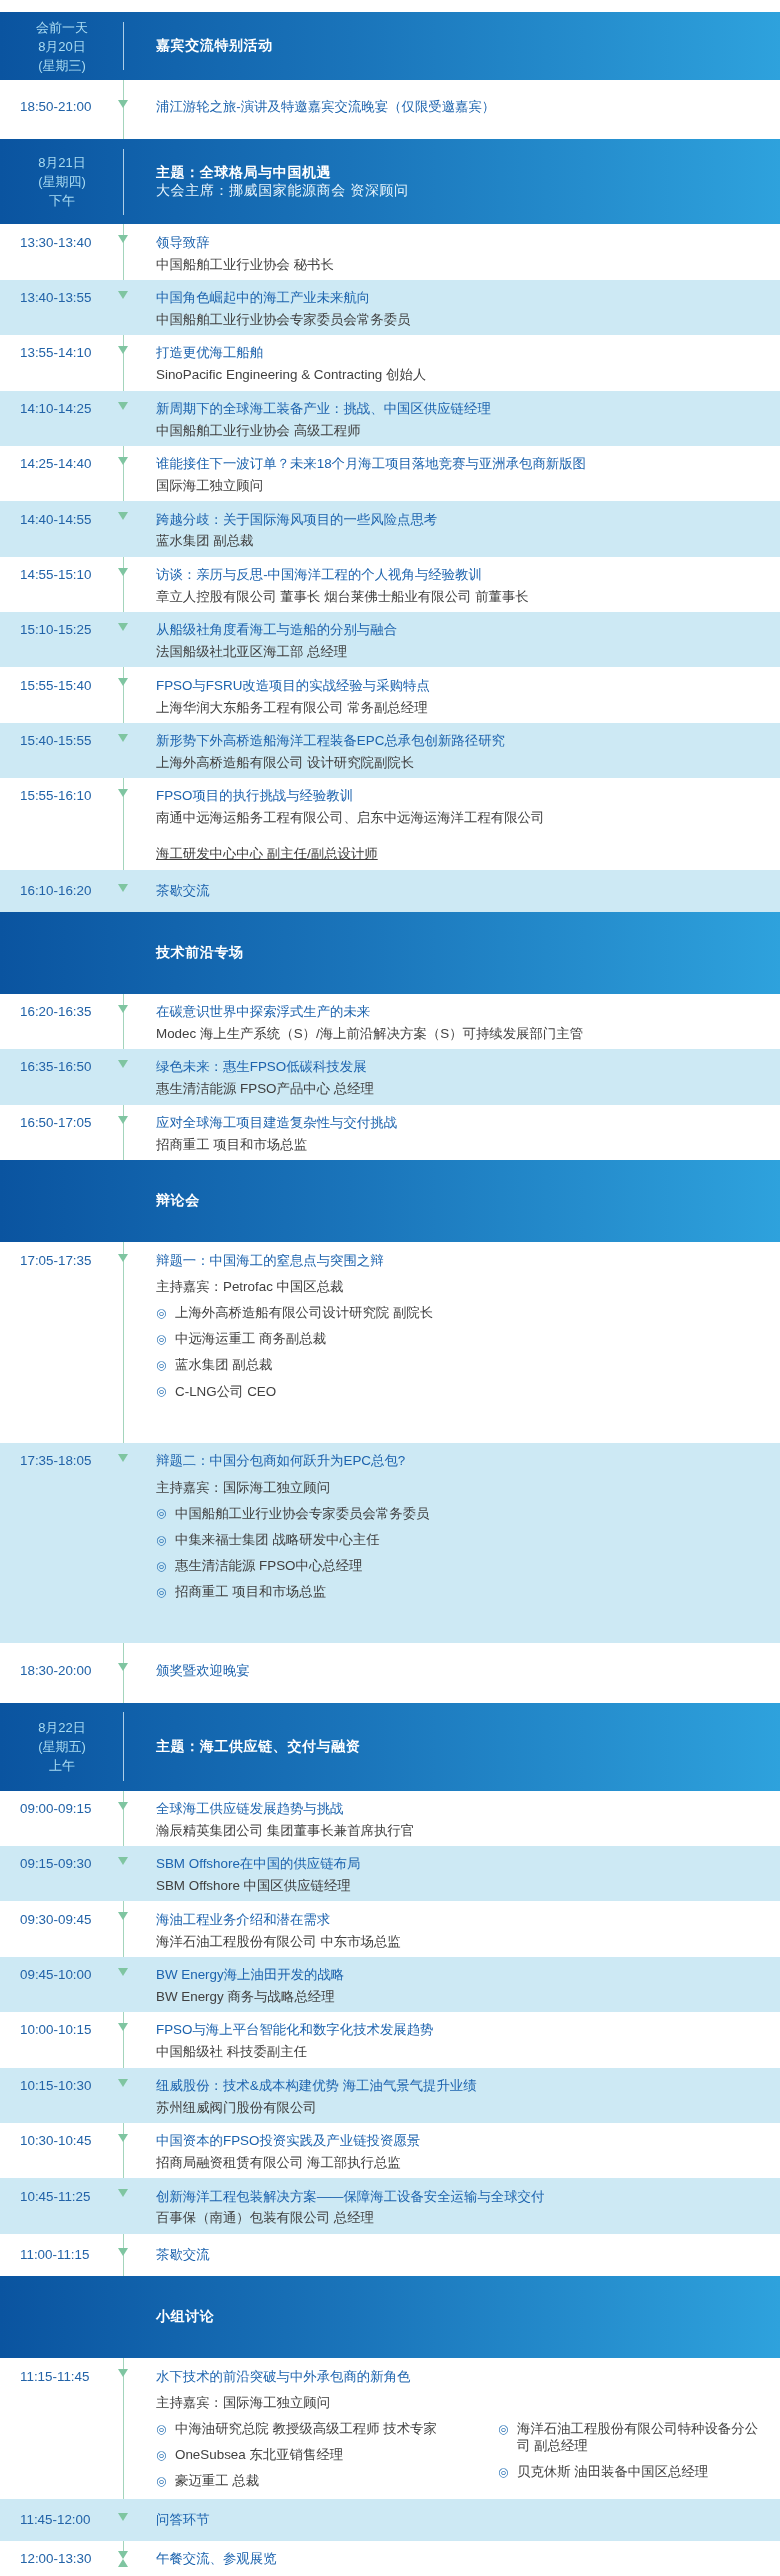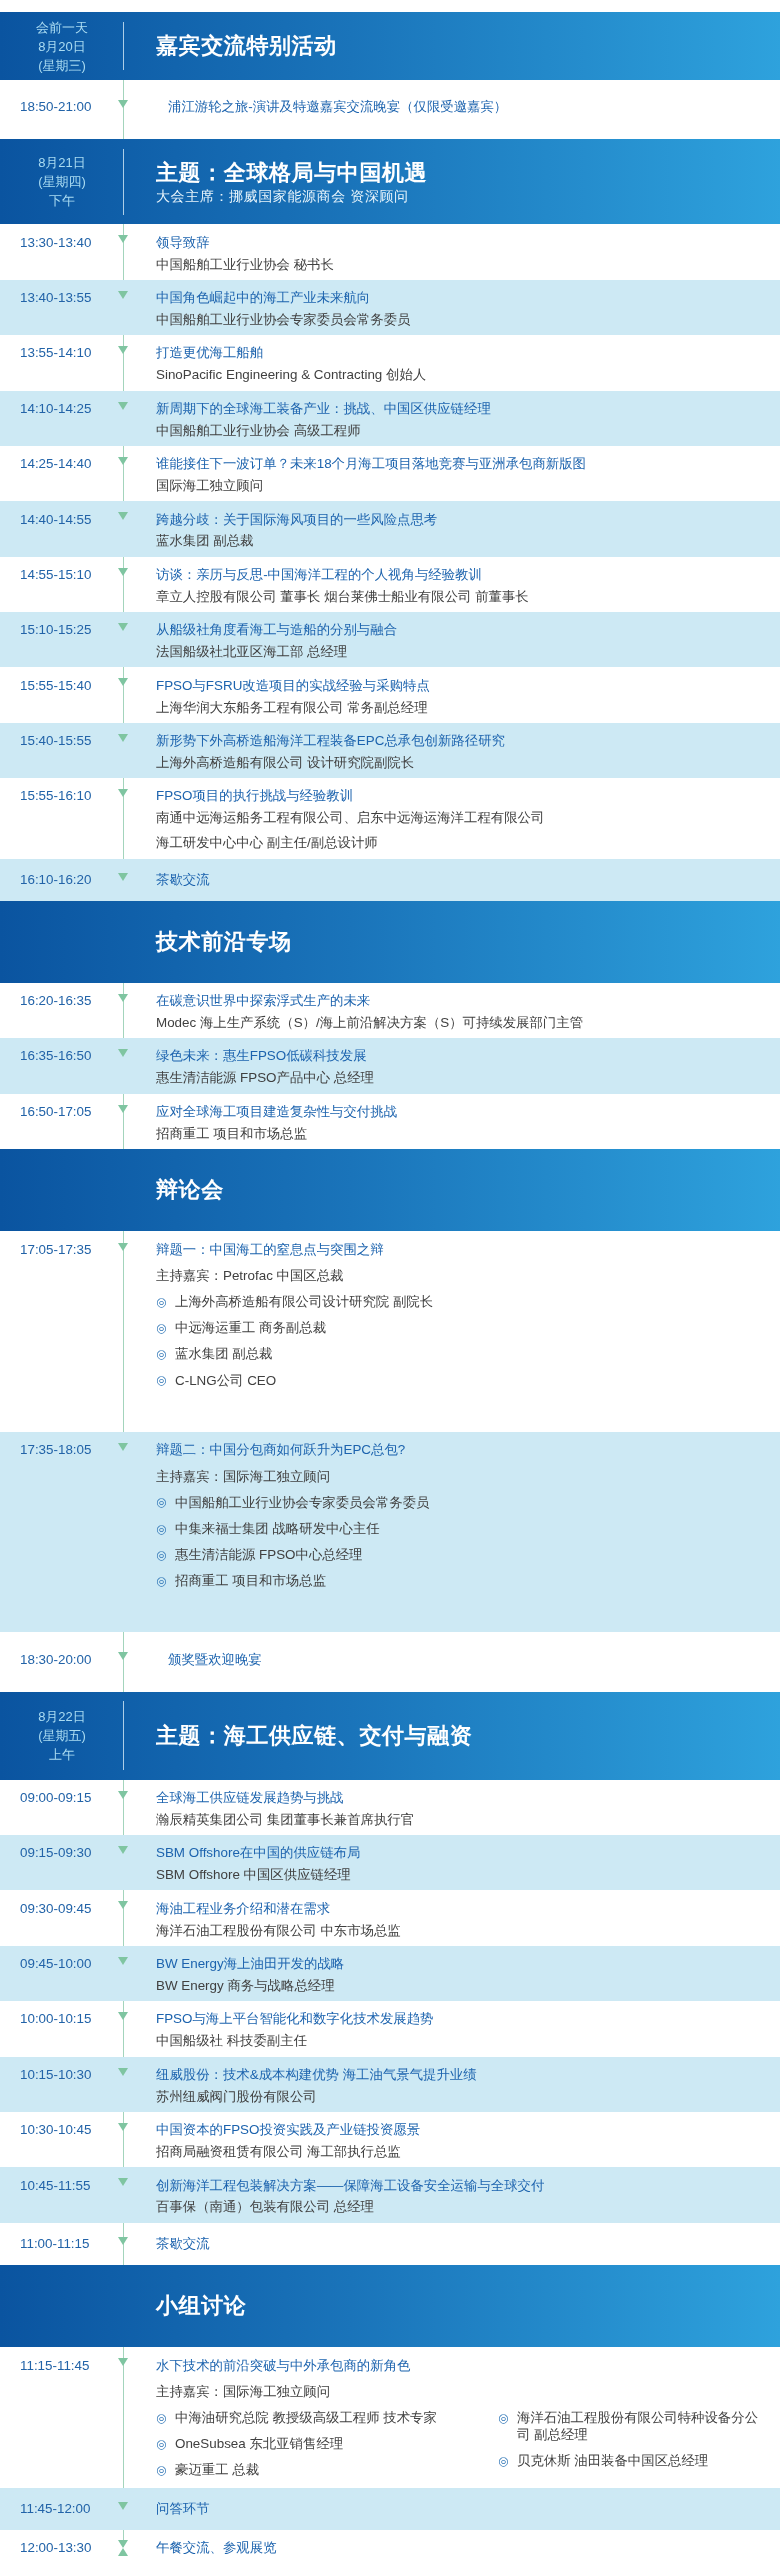--- a/index.html
+++ b/index.html
@@ -8,39 +8,39 @@
   .topgap{height:12.2px;background:#ffffff;}
 
   
   .banner{position:relative;display:flex;align-items:center;width:781px;box-sizing:border-box;
           background:linear-gradient(90deg,#0a54a0 0%,#1a74ba 45%,#2ea2dd 100%);color:#ffffff;}
   .b0{height:68px}.b1{height:85px}.b2{height:82px}.b3{height:82px}.b4{height:88px}.b5{height:82px}
   .banner-date{flex:0 0 124px;text-align:center;color:#aadcf2;font-size:13px;line-height:19px;}
   .banner-divider{position:absolute;left:123px;top:9.8px;bottom:9.8px;width:1.2px;background:rgba(225,243,252,0.75);}
   .banner-main{padding-left:32px;}
   .banner.plain .banner-main{padding-left:156px;}
-  .banner-title{margin:0;font-size:22px;font-weight:bold;letter-spacing:0.6px;}
+  .banner-title{margin:0;font-size:14px;font-weight:bold;letter-spacing:0.6px;}
   .banner-subtitle{margin-top:0;font-size:14px;color:#e8f5fc;letter-spacing:0.6px;}
 
   
   .rows{position:relative;background:#ffffff;}
   .rows::before{content:"";position:absolute;left:123px;top:0;bottom:0;width:1.2px;background:#a3d4bc;}
   .rows.has-end::before{bottom:17px;}
   .row{position:relative;display:flex;box-sizing:border-box;padding:9.2px 0 7.3px 0;}
   .row.alt{background:#cde9f4;}
   .row.single{padding:12.2px 0 13px 0;}
-  .row.lead{padding:18.3px 0 24px 0;gap:12px;}
+  .row.lead{padding:18.3px 0 24px 0;}
   .row.debate{padding:9.8px 0 43px 0;}
   .row.panel{padding:9.8px 0 9.8px 0;}
   .row.end{padding:8.5px 0 8.5px 0;}
   .time{flex:0 0 124px;box-sizing:border-box;padding-left:20px;font-size:13.4px;line-height:17px;color:#2263a8;}
   .content{flex:1;box-sizing:border-box;padding-left:32px;padding-right:17px;min-width:0;}
   .stitle{font-size:13.4px;line-height:17px;color:#1c63ae;}
   .speaker{margin-top:4.9px;font-size:13.4px;line-height:17px;color:#404040;}
-  .speaker + .speaker{margin-top:8px;}
+  .speaker + .speaker{margin-top:19px;text-decoration:underline;}
   .host{margin-top:9.2px;font-size:13.4px;line-height:17px;color:#404040;}
 
   
   .arrow{position:absolute;left:118px;top:11px;width:0;height:0;
          border-left:5.5px solid transparent;border-right:5.5px solid transparent;border-top:8px solid #7fc5a1;}
   .row.single .arrow{top:14px;}
   .row.lead .arrow{top:20px;}
   .row.debate .arrow{top:11.6px;}
   .row.panel .arrow{top:11.6px;}
   .row.end .arrow{top:9.8px;}
@@ -335,21 +335,21 @@
           </div>
           <div class="row">
             <div class="time">10:30-10:45</div>
             <div class="arrow"></div>
             <div class="content">
               <div class="stitle">中国资本的FPSO投资实践及产业链投资愿景</div>
               <div class="speaker">招商局融资租赁有限公司 海工部执行总监</div>
             </div>
           </div>
           <div class="row alt">
-            <div class="time">10:45-11:55</div>
+            <div class="time">10:45-11:25</div>
             <div class="arrow"></div>
             <div class="content">
               <div class="stitle">创新海洋工程包装解决方案——保障海工设备安全运输与全球交付</div>
               <div class="speaker">百事保（南通）包装有限公司 总经理</div>
             </div>
           </div>
           <div class="row single">
             <div class="time">11:00-11:15</div>
             <div class="arrow"></div>
             <div class="content">

